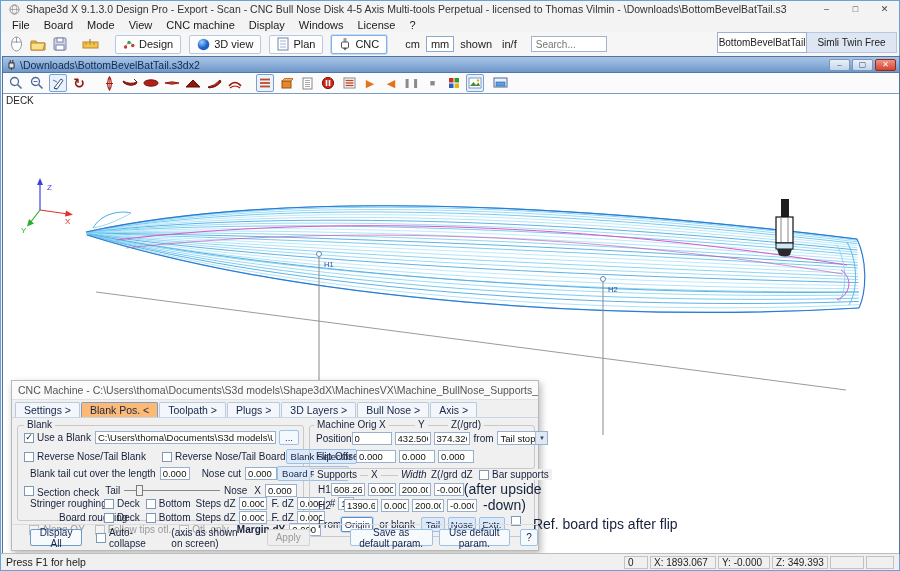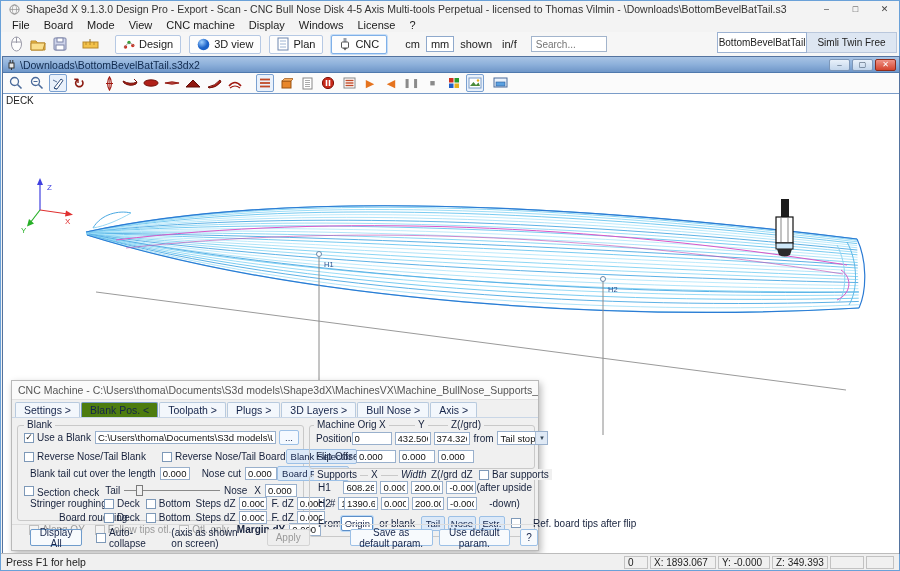--- a/index.html
+++ b/index.html
@@ -52,39 +52,39 @@
   
   .viewport { position:relative; width:896px; height:459px; background:#fff; overflow:hidden; }
   .deck-label { position:absolute; left:3px; top:1px; font-size:10px; color:#222; z-index:2; }
   .viewport svg text { font-family:"Liberation Sans","DejaVu Sans",sans-serif; }
 
   
   .panel { position:absolute; left:8px; top:286px; width:528px; height:171px; background:#f0f0f0; border:1px solid #b9b9b9; box-shadow:2px 3px 7px rgba(0,0,0,.28); z-index:5; font-size:10.5px; }
   .panel-title { height:19px; display:flex; align-items:center; padding:0 6px; color:#555; font-size:10.5px; border-bottom:1px solid #e2e2e2; background:#fafafa; white-space:nowrap; overflow:hidden; }
   .ptabs { display:flex; padding:2px 3px 0 3px; gap:1px; height:17px; }
   .ptab { padding:1px 8px; font-size:10.5px; color:#15244a; background:#f3f7fc; border:1px solid #b8cade; border-bottom:none; border-radius:2px 2px 0 0; white-space:nowrap; }
-  .ptab.active { background:#4d7c0f; border:1px solid #7a9cc6; border-bottom:none; }
+  .ptab.active { background:#fdba74; border:1px solid #7a9cc6; border-bottom:none; }
   .panel-body { position:relative; height:106px; border-top:1px solid #c9d6e6; }
 
   .grpbox { position:absolute; border:1px solid #c9c9c9; border-radius:3px; }
   .legend { position:absolute; top:-7px; background:#f0f0f0; padding:0 3px; font-size:10px; color:#16213c; white-space:nowrap; }
   .prow { position:absolute; display:flex; align-items:center; white-space:nowrap; }
   .lab { font-size:10px; color:#16213c; }
   .lab.dis { color:#9b9b9b; }
   .fld { height:13px; border:1px solid #99b0cc; background:#fff; font-family:"Liberation Sans","DejaVu Sans",sans-serif; font-size:9.5px; color:#111; padding:0 2px; overflow:hidden; white-space:nowrap; }
   .cb { width:10px; height:10px; border:1px solid #7e99b8; background:#fff; display:inline-flex; align-items:center; justify-content:center; font-size:9px; color:#222; flex:none; line-height:1; }
   .cb.dis { border-color:#c0c0c0; background:#f4f4f4; }
   .pbtn { height:15px; border:1px solid #9cc0e6; background:#f4f9ff; border-radius:2px; font-size:9.5px; color:#15244a; display:flex; align-items:center; justify-content:center; padding:0 4px; white-space:nowrap; }
   .pbtn.litblue { background:#dcE9f8; }
   .pbtn.selblue { border:1px solid #5c8ec8; box-shadow:0 0 0 1px #bcd8f4; background:#fff; }
   .slider-track { height:1px; background:#8a8a8a; position:relative; flex:1; margin:0 4px; }
   .slider-thumb { position:absolute; left:12px; top:-5px; width:7px; height:11px; background:#f0f0f0; border:1px solid #7a7a7a; }
   .dropdown { height:14px; border:1px solid #99b0cc; background:#fff; display:flex; align-items:center; font-size:9.5px; padding-left:3px; color:#111; }
   .dropdown .arr { margin-left:auto; width:12px; height:100%; background:#dfe9f5; border-left:1px solid #aebfd4; display:flex; align-items:center; justify-content:center; font-size:6px; color:#345; }
-  .note { font-size:10px; color:#16213c; text-align:center; line-height:1.15; }
+  .note { font-size:14px; color:#16213c; text-align:center; line-height:1.15; }
   .panel-footer { position:absolute; left:0; bottom:0; width:100%; height:26px; border-top:1px solid #dcdcdc; display:flex; align-items:center; }
   .fbtn { height:17px; border:1px solid #9cc0e6; background:#f7fafd; border-radius:2px; font-size:10px; color:#15244a; display:flex; align-items:center; justify-content:center; padding:0 8px; }
   .fbtn.primary { border:1px solid #6f9ccc; }
   .fbtn.disabled { border:1px solid #d4d4d4; background:#eeeeee; color:#9a9a9a; }
 
   
   .statusbar { position:absolute; left:0; bottom:0; width:100%; height:17px; background:#f0f0f0; border-top:1px solid #bcbcbc; display:flex; align-items:center; font-size:10.5px; color:#222; }
   .status-left { padding-left:5px; flex:1; }
   .scell { height:13px; border:1px solid #c2c2c2; background:#f0f0f0; font-size:10px; padding:0 3px; margin-right:2px; display:flex; align-items:center; overflow:hidden; white-space:nowrap; }
 </style>

